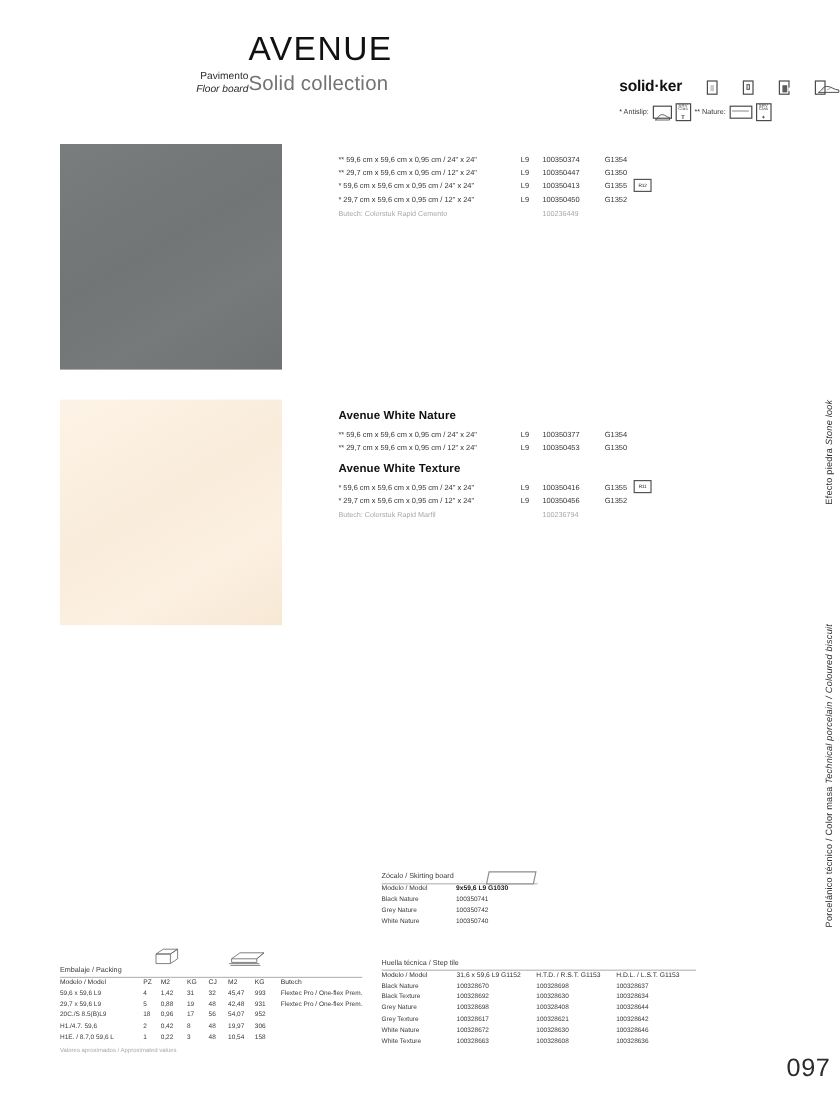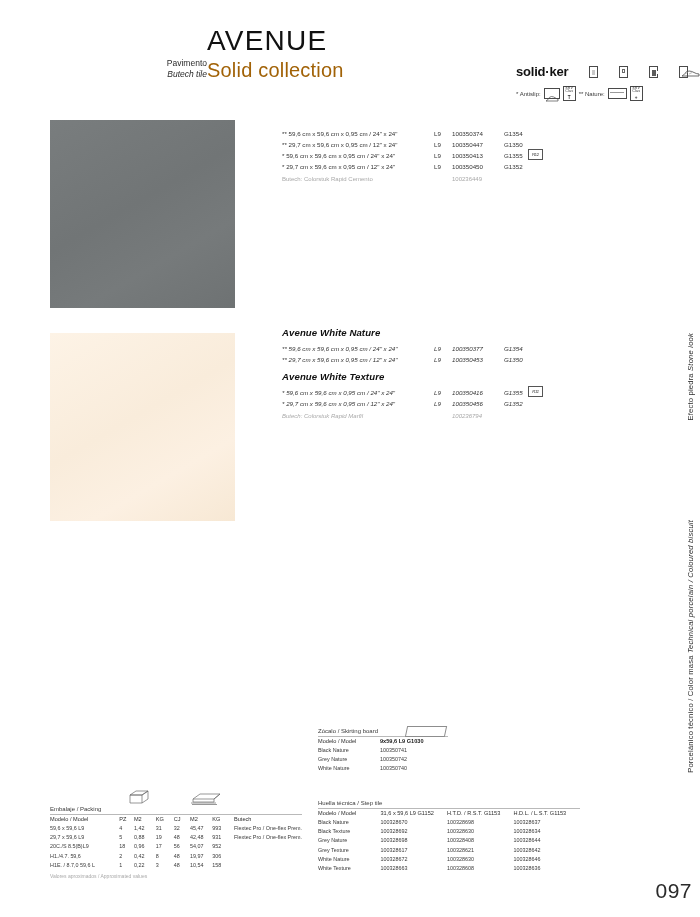--- a/index.html
+++ b/index.html
@@ -11,26 +11,26 @@
   .page{position:relative;width:700px;height:917px;}
 
   
   .header{position:absolute;left:0;top:22px;width:700px;height:80px;}
   .brand-block{position:absolute;left:145px;top:0;width:360px;}
   .kicker{position:absolute;left:0;top:36px;width:62px;text-align:right;
           font-size:8.5px;line-height:11px;color:#2b2b2b;}
   .kicker .it{font-style:italic;}
   .title{position:absolute;left:62px;top:4px;font-size:28px;letter-spacing:1.2px;
          font-weight:400;color:#111;line-height:30px;text-align:center;}
-  .subtitle{position:absolute;left:62px;top:38px;font-size:20px;font-weight:400;
-            color:#a16207;line-height:20px;letter-spacing:.2px;}
+  .subtitle{position:absolute;left:62px;top:38px;font-size:17px;font-weight:400;
+            color:#737373;line-height:20px;letter-spacing:.2px;}
 
   
   .logo-wrap{position:absolute;left:516px;top:42px;width:172px;}
-  .logo-row{display:flex;align-items:center;gap:21px;}
+  .logo-row{display:flex;align-items:flex-end;gap:21px;}
   .logo-text{font-size:13px;font-weight:700;letter-spacing:-.2px;color:#111;white-space:nowrap;}
   .pic{width:21px;height:12px;border:.8px solid #4a4a4a;background:#fff;position:relative;box-sizing:border-box;}
   .pic.p1::before{content:"";position:absolute;left:2px;right:2px;bottom:2px;height:5px;background:#c9c9c9;}
   .pic.p1::after{content:"";position:absolute;left:5px;right:5px;top:1.5px;height:1.5px;background:#9a9a9a;}
   .pic.p2::before{content:"";position:absolute;left:2px;right:2px;top:2px;bottom:3.5px;border:.8px solid #6a6a6a;}
   .pic.p3::before{content:"";position:absolute;left:1.5px;right:1.5px;top:3px;height:6px;background:#5c5c5c;}
   .pic.p3::after{content:"";position:absolute;left:7px;top:4.5px;width:7px;height:3px;background:#fff;}
   .pic.p4 svg{position:absolute;left:1px;top:1px;}
 
   .note-row{display:flex;align-items:center;gap:3px;margin-top:7px;}
@@ -47,21 +47,21 @@
   
   .swatch{position:absolute;}
   .sw-grey{left:50px;top:120px;width:185px;height:188px;
            background:linear-gradient(150deg,#797d7e 0%,#717576 45%,#767a7b 70%,#6e7273 100%);}
   .sw-white{left:50px;top:333px;width:185px;height:188px;
             background:linear-gradient(150deg,#fdf3e6 0%,#f9ecdb 45%,#fcf0e2 72%,#f7e8d4 100%);}
 
   
   .prod{position:absolute;left:282px;width:270px;}
   .prod-grey{top:128px;}
-  .prod-white{top:327px;font-style:italic;}
+  .prod-white{top:341px;}
   .fam{font-size:9.6px;font-weight:700;color:#111;letter-spacing:.1px;margin:0 0 4px 0;line-height:12px;}
   .fam.second{margin-top:6px;}
   .line{display:flex;align-items:flex-start;font-size:6.2px;color:#333;line-height:11px;height:11px;white-space:nowrap;position:relative;}
   .c-size{width:152px;}
   .c-cal{width:18px;}
   .c-code{width:52px;}
   .c-g{width:34px;}
   .badge{position:absolute;left:246px;top:-1px;width:13px;height:9px;border:.7px solid #555;
          background:#fff;font-size:4px;color:#222;display:flex;align-items:center;justify-content:center;letter-spacing:-.2px;}
   .butech{display:flex;font-size:6px;color:#a9a9a9;line-height:11px;margin-top:2px;white-space:nowrap;}
@@ -112,21 +112,21 @@
 </style>
 </head>
 <body>
 
 <div class="page">
 
   <div class="header">
     <div class="brand-block">
       <div class="kicker">
         <div>Pavimento</div>
-        <div class="it">Butech tile</div>
+        <div class="it">Floor board</div>
       </div>
       <div class="title">AVENUE</div>
       <div class="subtitle">Solid collection</div>
     </div>
 
     <div class="logo-wrap">
       <div class="logo-row">
         <span class="logo-text">solid·ker</span>
         <span class="pic p1"></span>
         <span class="pic p2"></span>

